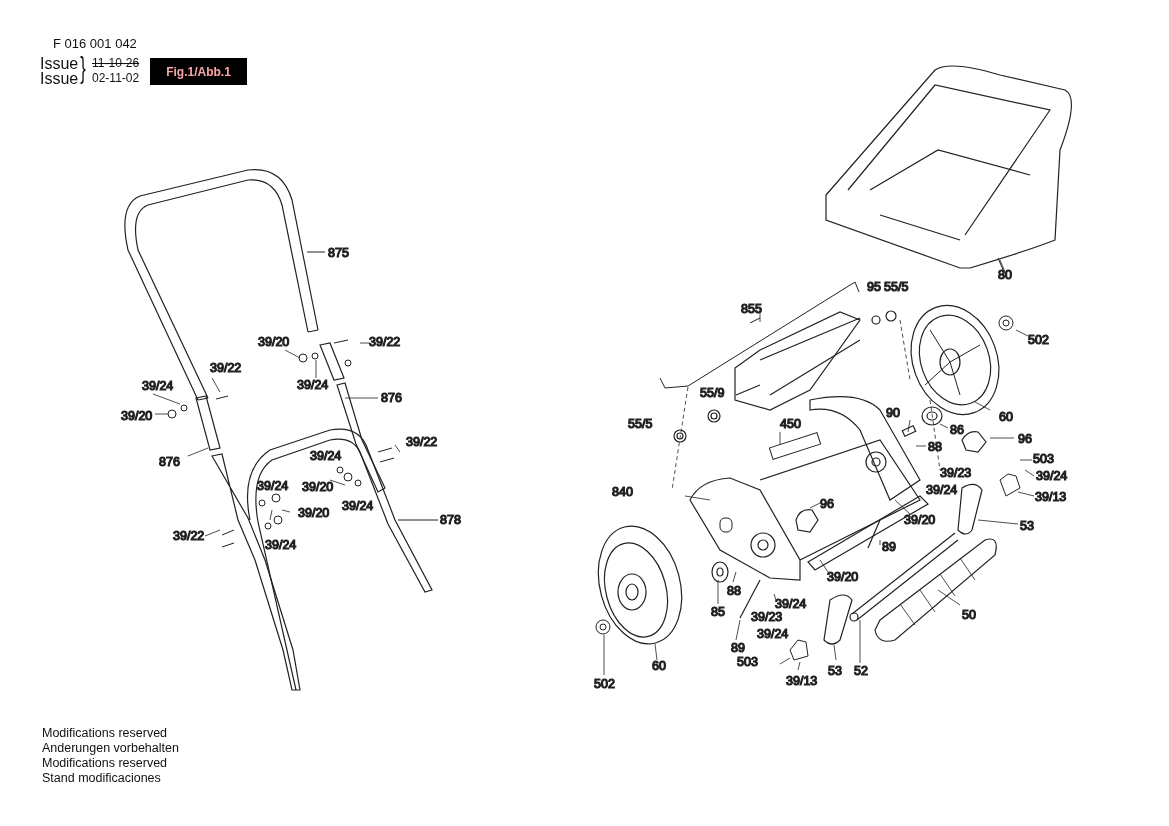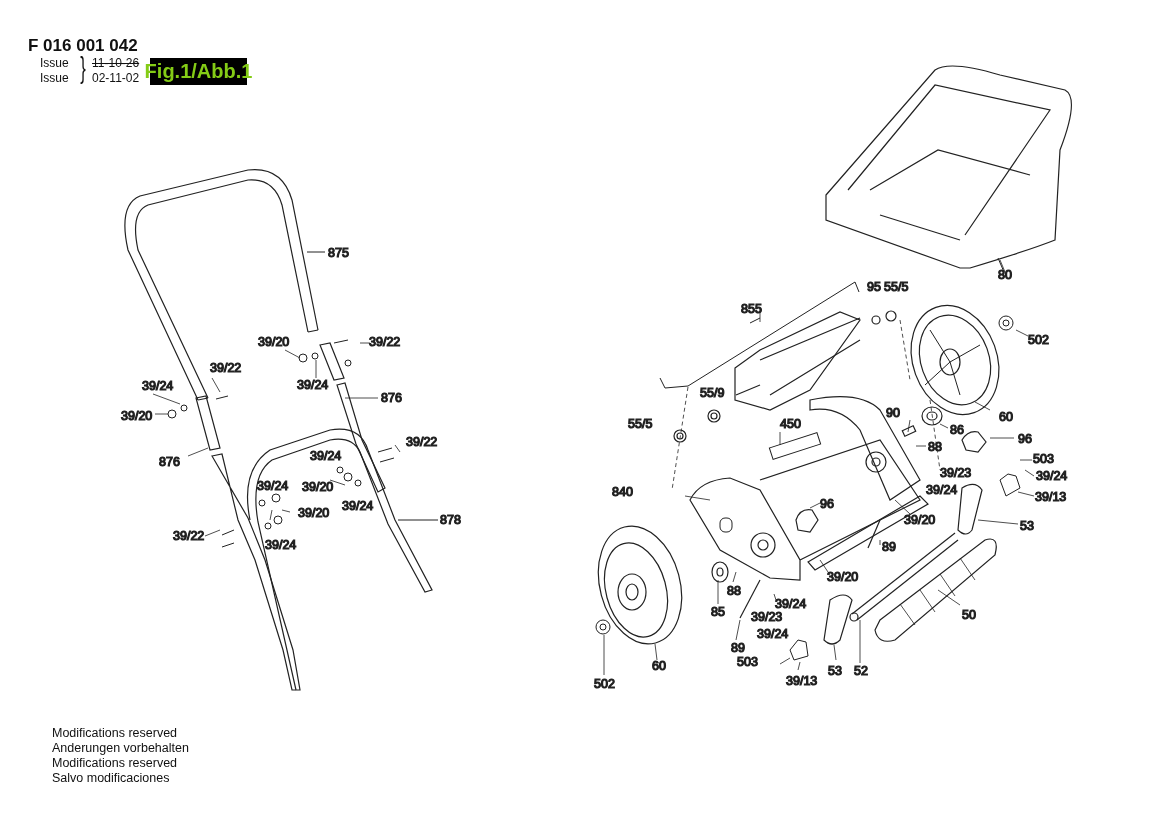--- a/index.html
+++ b/index.html
@@ -1,26 +1,26 @@
 <!DOCTYPE html>
 <html><head>
 <meta charset="utf-8">
 <style>
   html, body { margin:0; padding:0; background:#ffffff; }
   body { width:1169px; height:826px; position:relative; overflow:hidden;
          font-family:"Liberation Sans", sans-serif; color:#111; }
   .abs { position:absolute; }
-  .hdr-code { left:28px; top:36px; font-size:17px;font-weight:bold; }
-  .hdr-issue { left:40px; top:56px; font-size:12px; line-height:15px; }
+  .hdr-code { left:53px; top:36px; font-size:13px; }
+  .hdr-issue { left:40px; top:56px; font-size:16px; line-height:15px; }
   .hdr-dates { left:92px; top:56px; font-size:12px; line-height:15px; }
   .brace { left:78px; top:53px; font-size:30px; line-height:30px; font-weight:200; transform:scaleX(0.55); }
   .strike { text-decoration:line-through; }
-  .fig-badge { left:150px; top:58px; width:97px; height:27px; background:#000; color:#84cc16;
-               font-weight:bold; font-size:20px; display:flex; align-items:center; justify-content:center; }
-  .footer { left:52px; top:726px; font-size:12.5px; line-height:15px; }
+  .fig-badge { left:150px; top:58px; width:97px; height:27px; background:#000; color:#fca5a5;
+               font-weight:bold; font-size:12px; display:flex; align-items:center; justify-content:center; }
+  .footer { left:42px; top:726px; font-size:12.5px; line-height:15px; }
   svg.diagram { position:absolute; left:0; top:0; }
   .lbl { font-family:"Liberation Sans", sans-serif; font-size:12.5px; fill:#111; }
 </style>
 </head>
 <body>
 
 <div class="abs hdr-code">F 016 001 042</div>
 <div class="abs hdr-issue">
   <div>Issue</div>
   <div>Issue</div>
@@ -279,14 +279,14 @@
     <text class="lbl" x="854" y="675">52</text>
     <text class="lbl" x="652" y="670">60</text>
     <text class="lbl" x="594" y="688">502</text>
   </g>
 </svg>
 
 <div class="abs footer">
   <div>Modifications reserved</div>
   <div>Anderungen vorbehalten</div>
   <div>Modifications reserved</div>
-  <div>Salvo modificaciones</div>
+  <div>Stand modificaciones</div>
 </div>
 
 </body></html>

